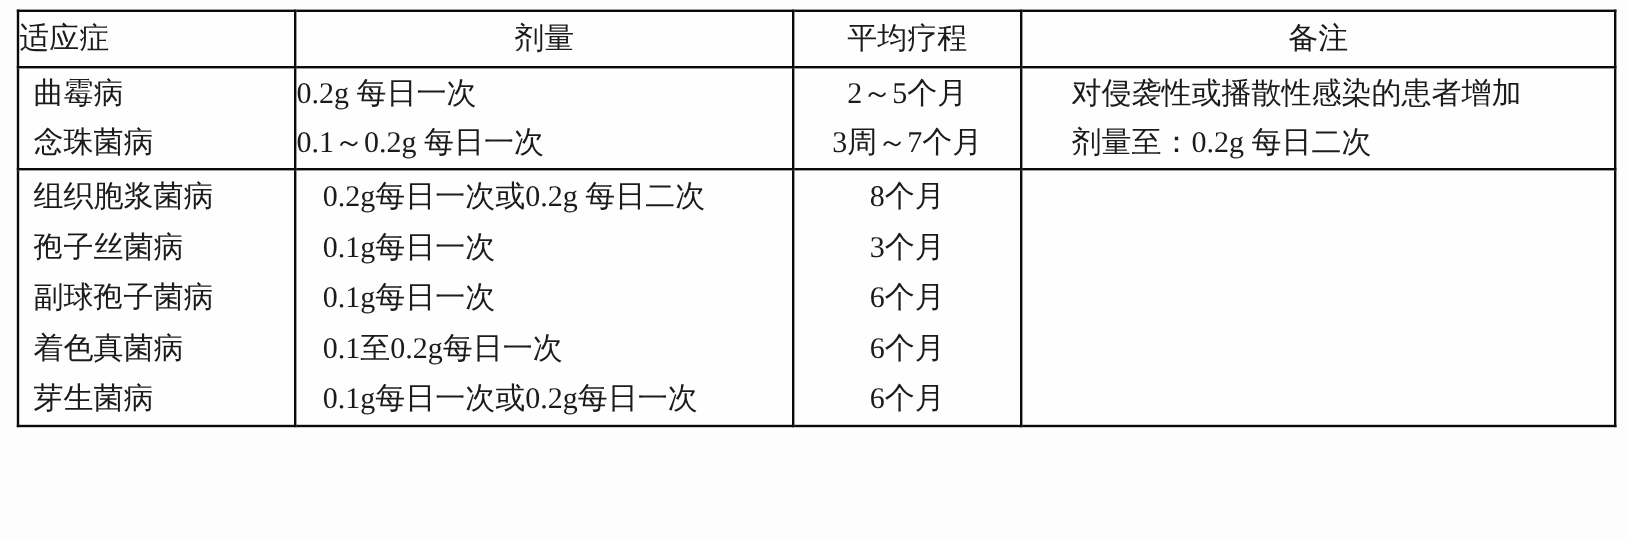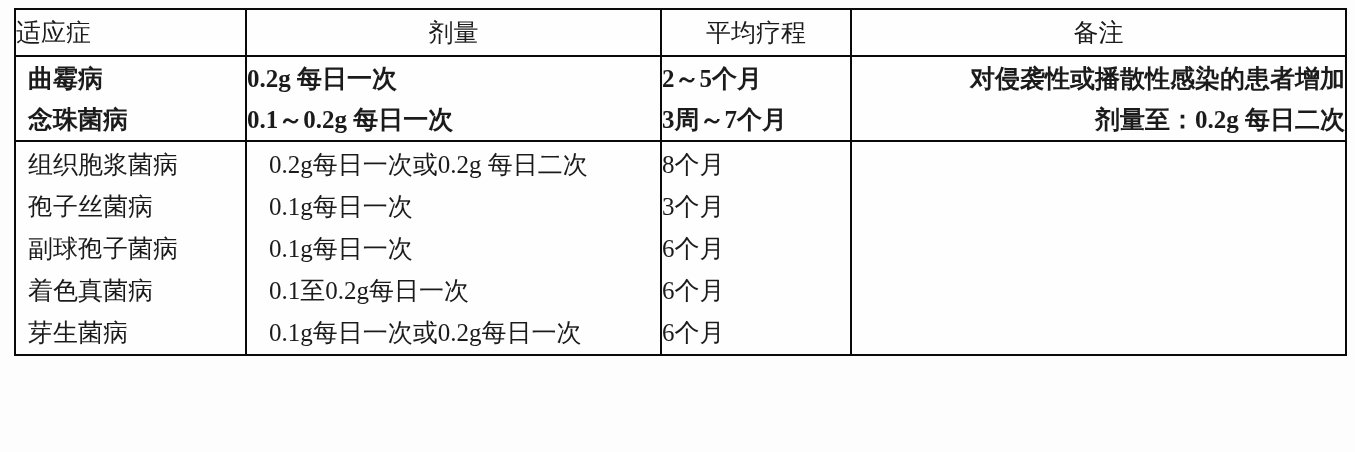--- a/index.html
+++ b/index.html
@@ -51,24 +51,24 @@
     white-space: pre;
     overflow: hidden;
   }
   tr.g0 .line { height: 41px; line-height: 41px; }
   tr.g1 .line { height: 45px; line-height: 45px; }
   tr.g2 .line { height: 42px; line-height: 42px; }
 
   td.col-ind .line { text-align: left; padding-left: 12px; }
   td.col-dos .line { text-align: left; }
   tr.g2 td.col-dos .line { padding-left: 22px; }
-  td.col-course .line { }
-  td.col-rem .line { text-align: right; }
+  td.col-course .line { text-align: center; }
+  td.col-rem .line { text-align: left; padding-left: 41px; }
 
-  tr.g0 td, tr.g1 td { padding-top: 1px; font-weight: bold; }
+  tr.g0 td, tr.g1 td { padding-top: 1px; }
   tr.g2 td { padding-top: 2px; }
 </style>
 </head>
 <body>
 
 <div class="page">
   <table class="med-table">
     <colgroup>
       <col class="c1">
         <col class="c2">

